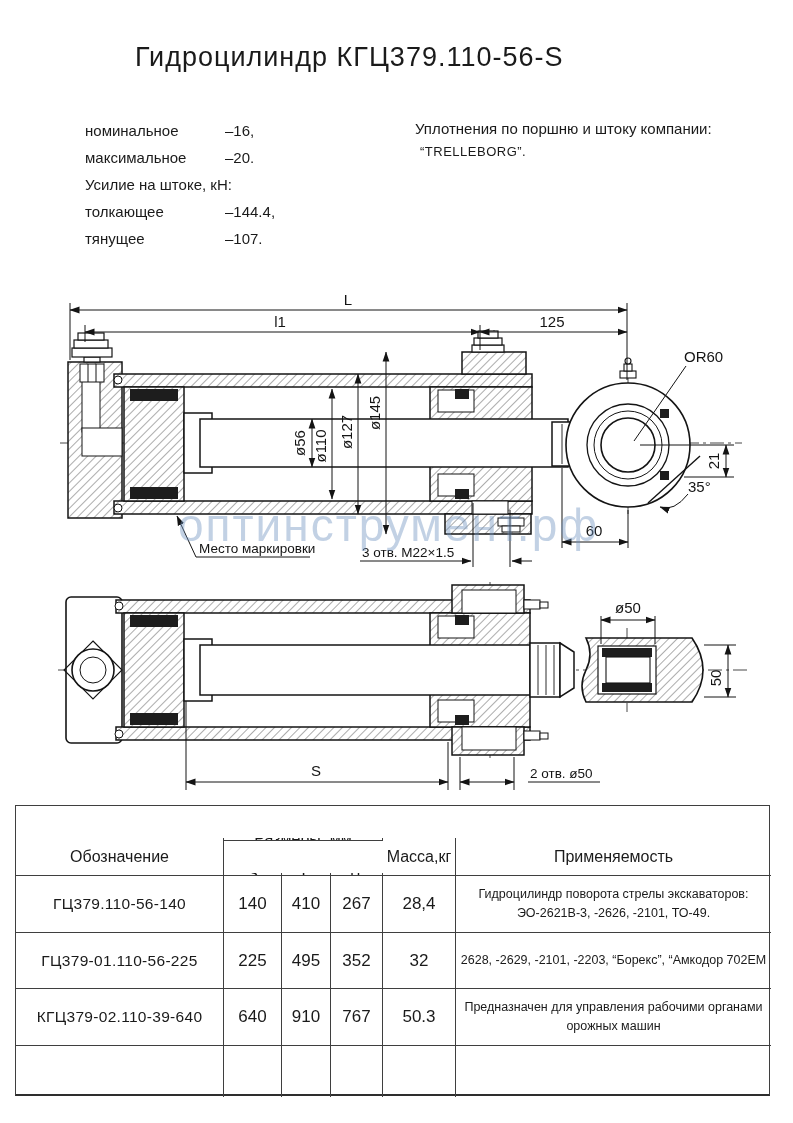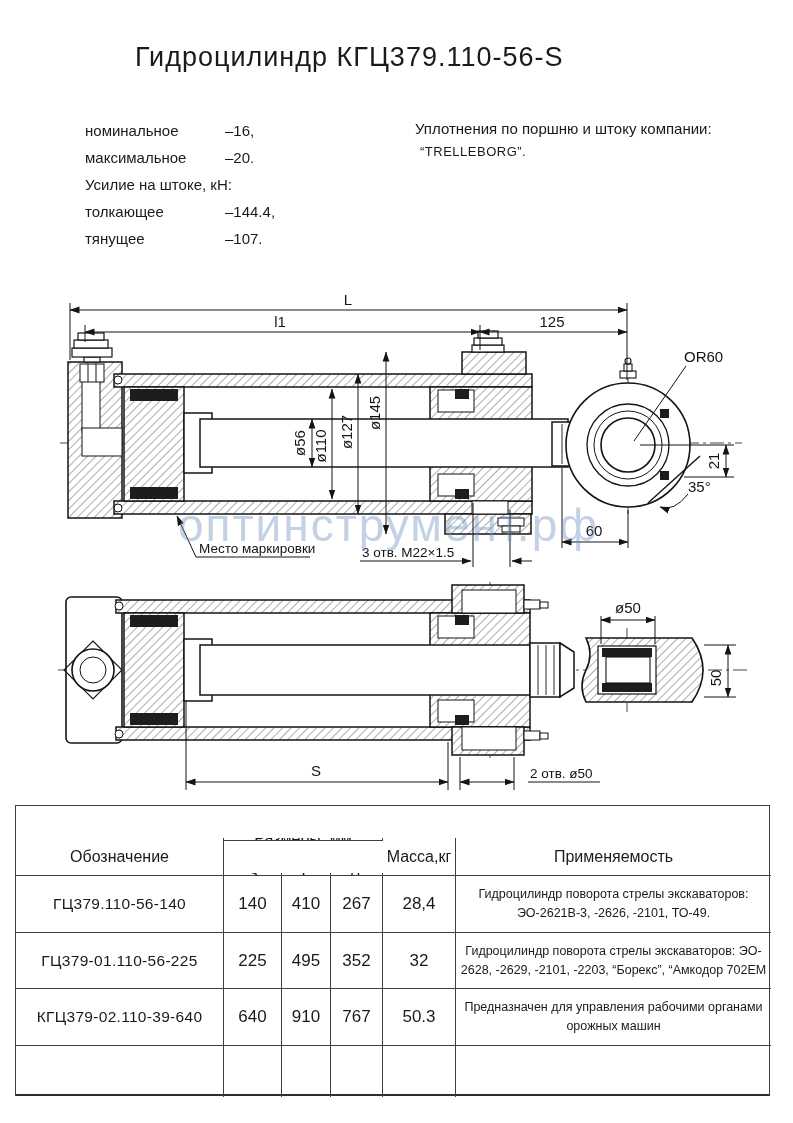--- a/index.html
+++ b/index.html
@@ -341,21 +341,20 @@
       <div>Гидроцилиндр поворота стрелы экскаваторов:</div>
       <div>ЭО-2621В-3, -2626, -2101, ТО-49.</div>
     </div>
 
     <div class="c desig" style="grid-column:1;grid-row:4">ГЦ379-01.110-56-225</div>
     <div class="c" style="grid-column:2;grid-row:4">225</div>
     <div class="c" style="grid-column:3;grid-row:4">495</div>
     <div class="c" style="grid-column:4;grid-row:4">352</div>
     <div class="c" style="grid-column:5;grid-row:4">32</div>
     <div class="c app nbr" style="grid-column:6;grid-row:4">
-      <div>Гидроцилиндр поворота стрелы экскаваторов: ЭО-</div>
       <div>2628, -2629, -2101, -2203, “Борекс”, “Амкодор 702ЕМ</div>
     </div>
 
     <div class="c desig" style="grid-column:1;grid-row:5">КГЦ379-02.110-39-640</div>
     <div class="c" style="grid-column:2;grid-row:5">640</div>
     <div class="c" style="grid-column:3;grid-row:5">910</div>
     <div class="c" style="grid-column:4;grid-row:5">767</div>
     <div class="c" style="grid-column:5;grid-row:5">50.3</div>
     <div class="c app nbr" style="grid-column:6;grid-row:5">
       <div>Предназначен для управления рабочими органами</div>

